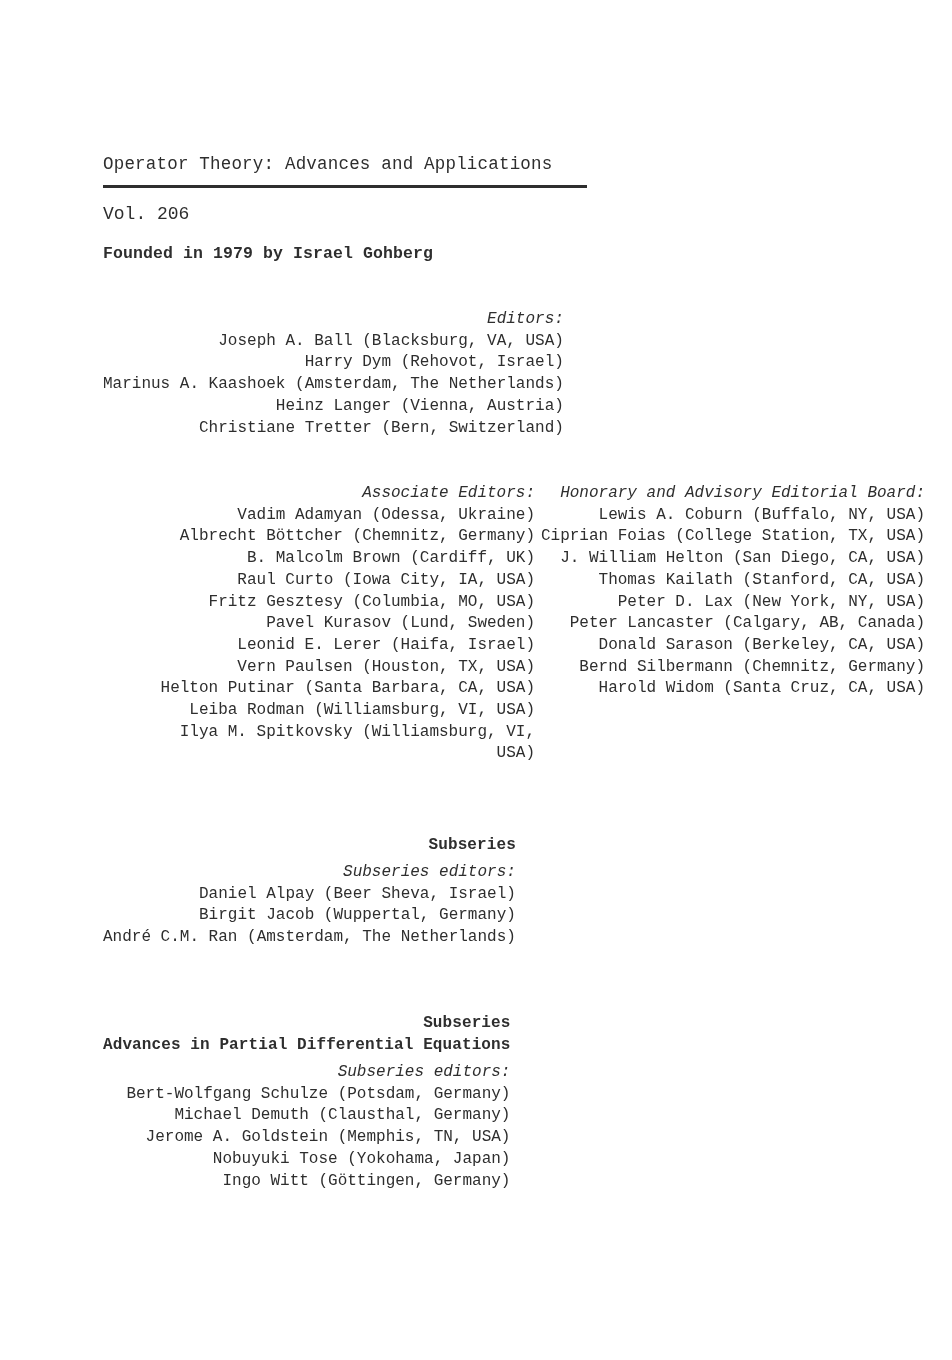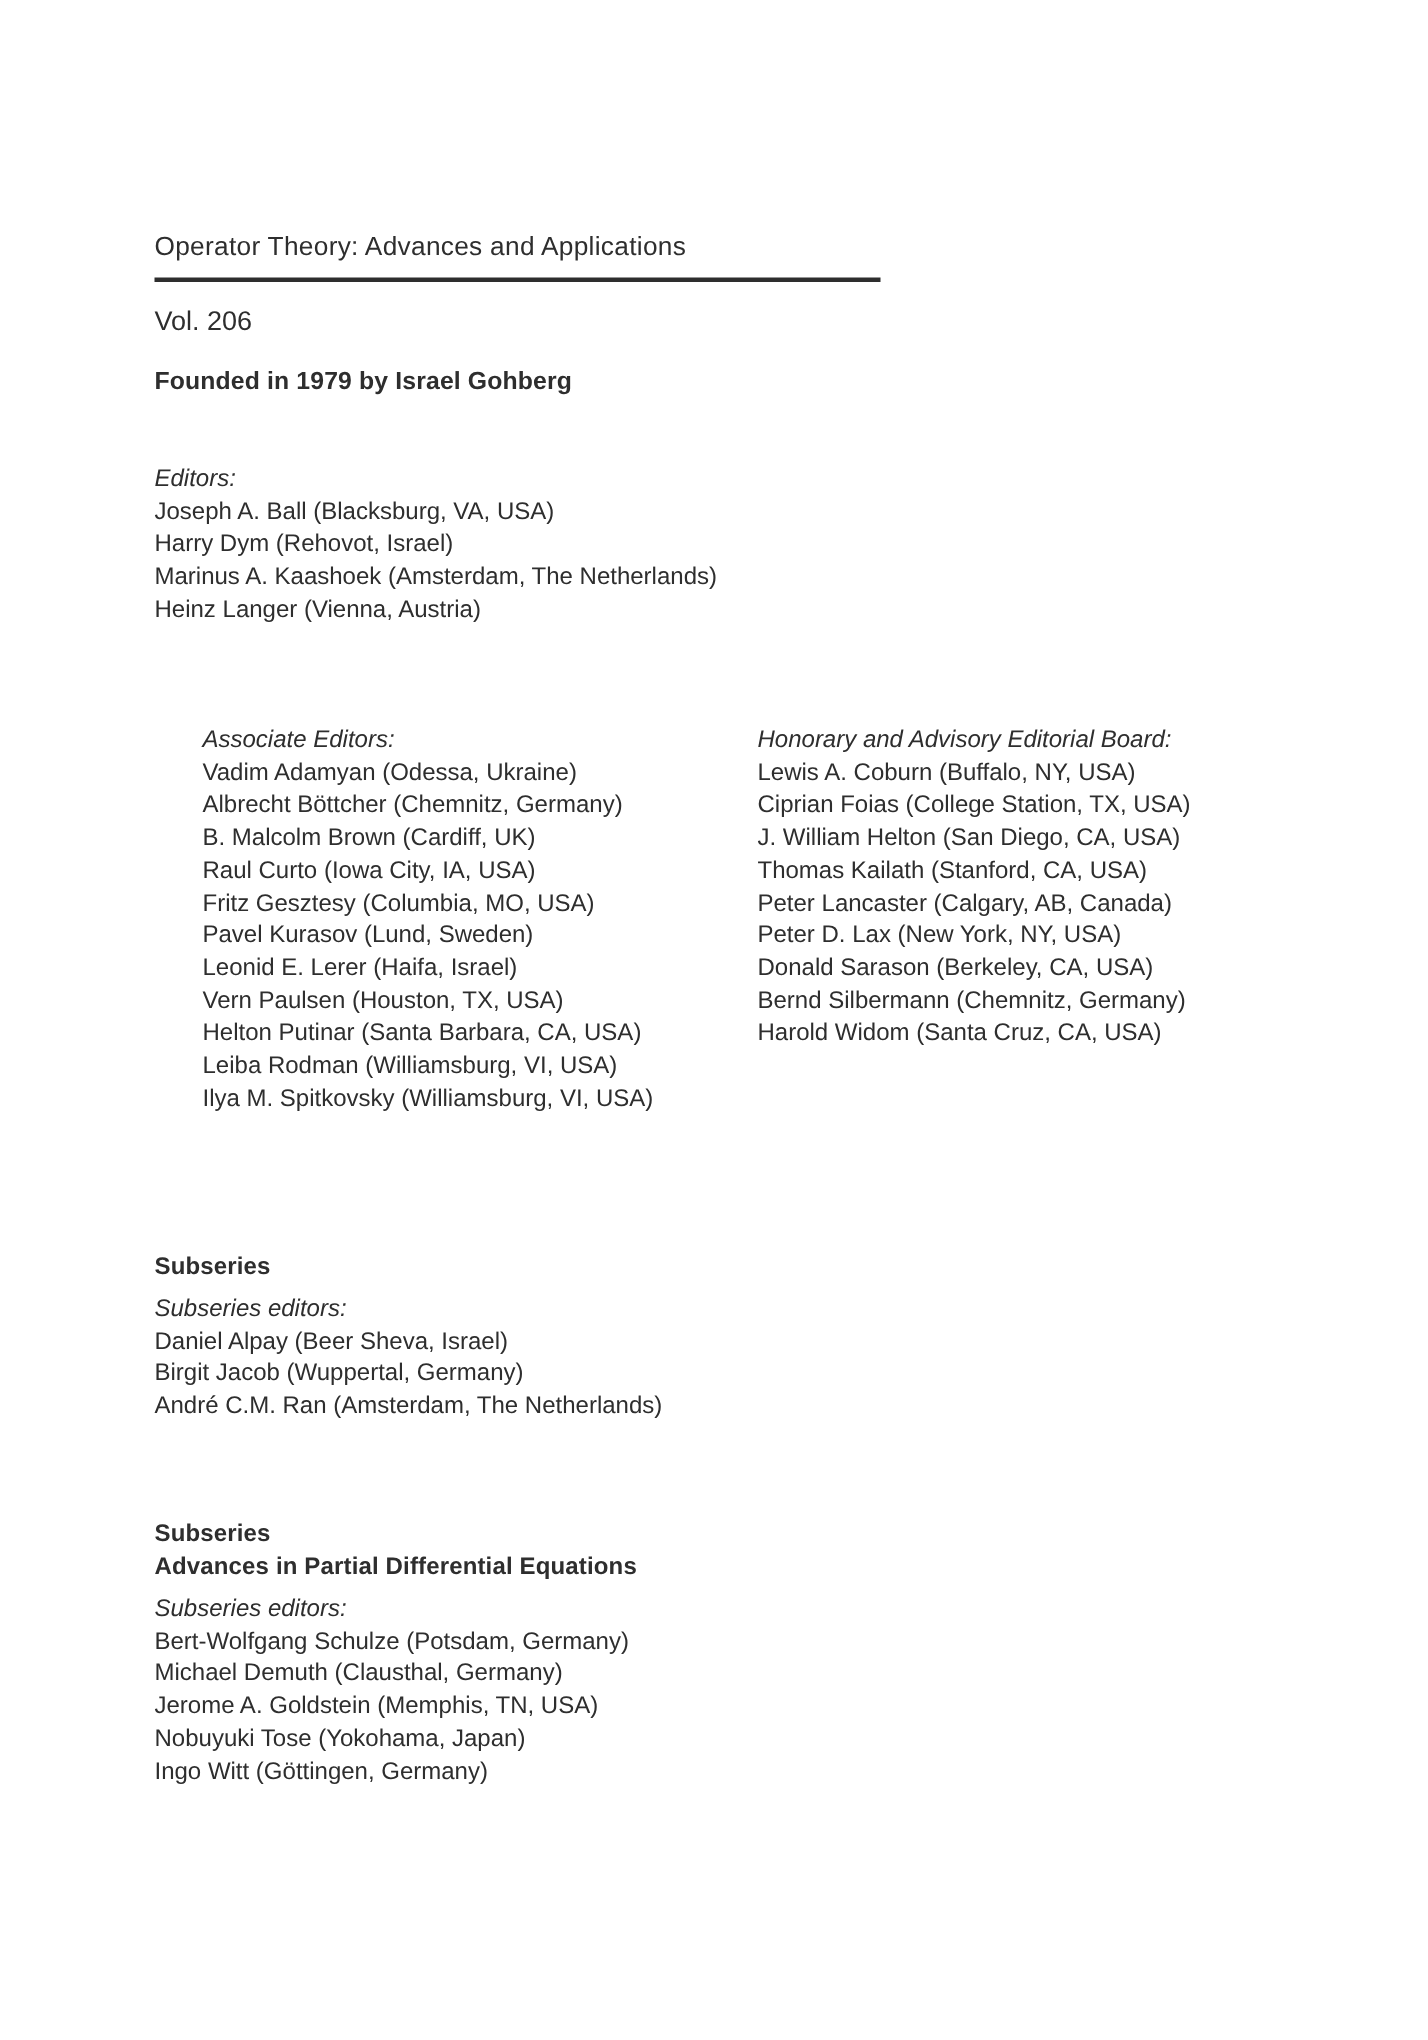--- a/index.html
+++ b/index.html
@@ -5,23 +5,24 @@
   html, body {
     margin: 0;
     padding: 0;
     background: #ffffff;
   }
   .page {
     position: relative;
     width: 952px;
     height: 1360px;
     background: #ffffff;
-    font-family: Liberation Sans, sans-serif;
+    font-family: Liberation Mono, monospace;
     color: #2e2e2e;
     overflow: hidden;
+    text-align: right;
   }
   .abs { position: absolute; }
   .series-title {
     left: 103px; top: 152px;
     font-size: 17.5px;
     line-height: 24px;
     letter-spacing: 0.2px;
   }
   .rule {
     left: 103px; top: 185px;
@@ -62,20 +63,21 @@
   <div class="abs volume">Vol. 206</div>
 
   <div class="abs founded">Founded in 1979 by Israel Gohberg</div>
 
   <div class="abs block editors-block">
     <div class="it">Editors:</div>
     <div>Joseph A. Ball (Blacksburg, VA, USA)</div>
     <div>Harry Dym (Rehovot, Israel)</div>
     <div>Marinus A. Kaashoek (Amsterdam, The Netherlands)</div>
     <div>Heinz Langer (Vienna, Austria)</div>
+    <div>Christiane Tretter (Bern, Switzerland)</div>
   </div>
 
   <div class="abs block assoc-block">
     <div class="it">Associate Editors:</div>
     <div>Vadim Adamyan (Odessa, Ukraine)</div>
     <div>Albrecht Böttcher (Chemnitz, Germany)</div>
     <div>B. Malcolm Brown (Cardiff, UK)</div>
     <div>Raul Curto (Iowa City, IA, USA)</div>
     <div>Fritz Gesztesy (Columbia, MO, USA)</div>
     <div>Pavel Kurasov (Lund, Sweden)</div>
@@ -85,22 +87,22 @@
     <div>Leiba Rodman (Williamsburg, VI, USA)</div>
     <div>Ilya M. Spitkovsky (Williamsburg, VI, USA)</div>
   </div>
 
   <div class="abs block board-block">
     <div class="it">Honorary and Advisory Editorial Board:</div>
     <div>Lewis A. Coburn (Buffalo, NY, USA)</div>
     <div>Ciprian Foias (College Station, TX, USA)</div>
     <div>J. William Helton (San Diego, CA, USA)</div>
     <div>Thomas Kailath (Stanford, CA, USA)</div>
+    <div>Peter D. Lax (New York, NY, USA)</div>
     <div>Peter Lancaster (Calgary, AB, Canada)</div>
-    <div>Peter D. Lax (New York, NY, USA)</div>
     <div>Donald Sarason (Berkeley, CA, USA)</div>
     <div>Bernd Silbermann (Chemnitz, Germany)</div>
     <div>Harold Widom (Santa Cruz, CA, USA)</div>
   </div>
 
   <div class="abs block sub1-block">
     <div class="bd sub-title">Subseries</div>
     <div class="gap-sm"></div>
     <div class="it">Subseries editors:</div>
     <div>Daniel Alpay (Beer Sheva, Israel)</div>

